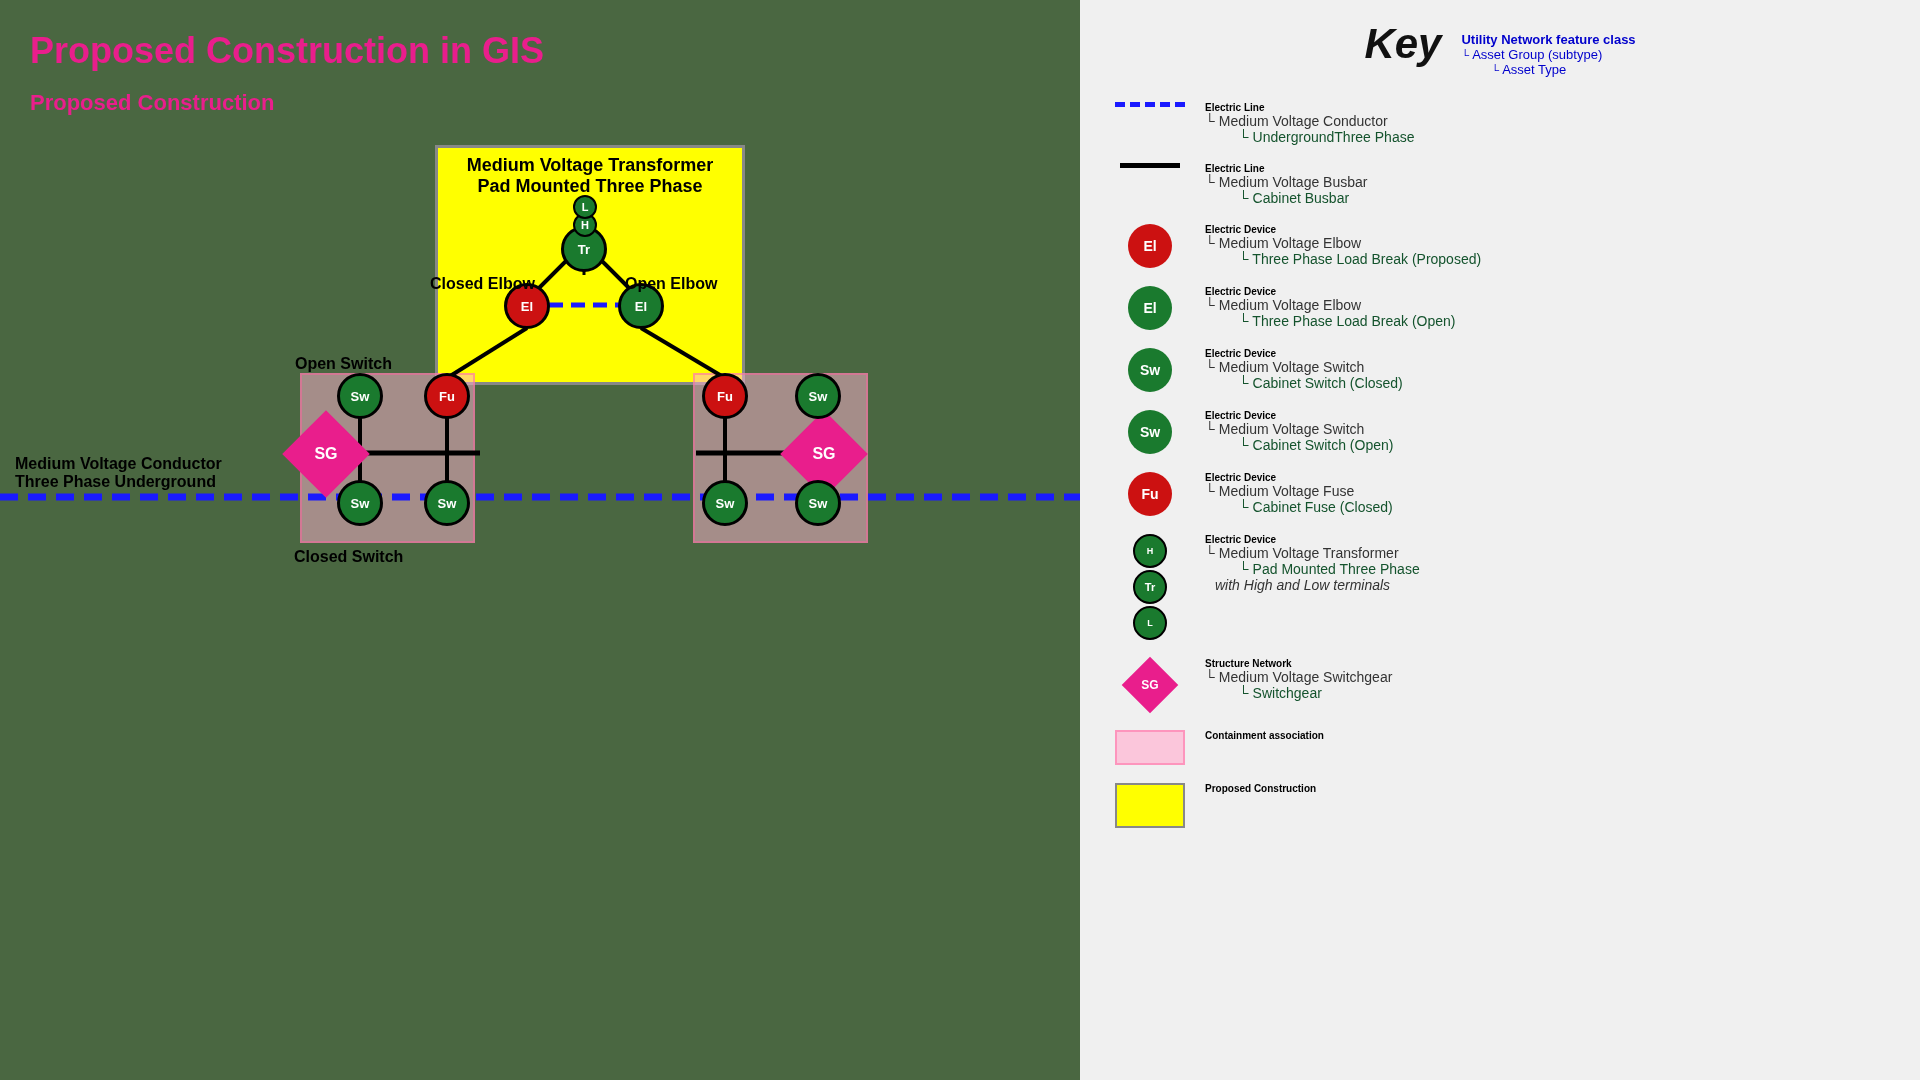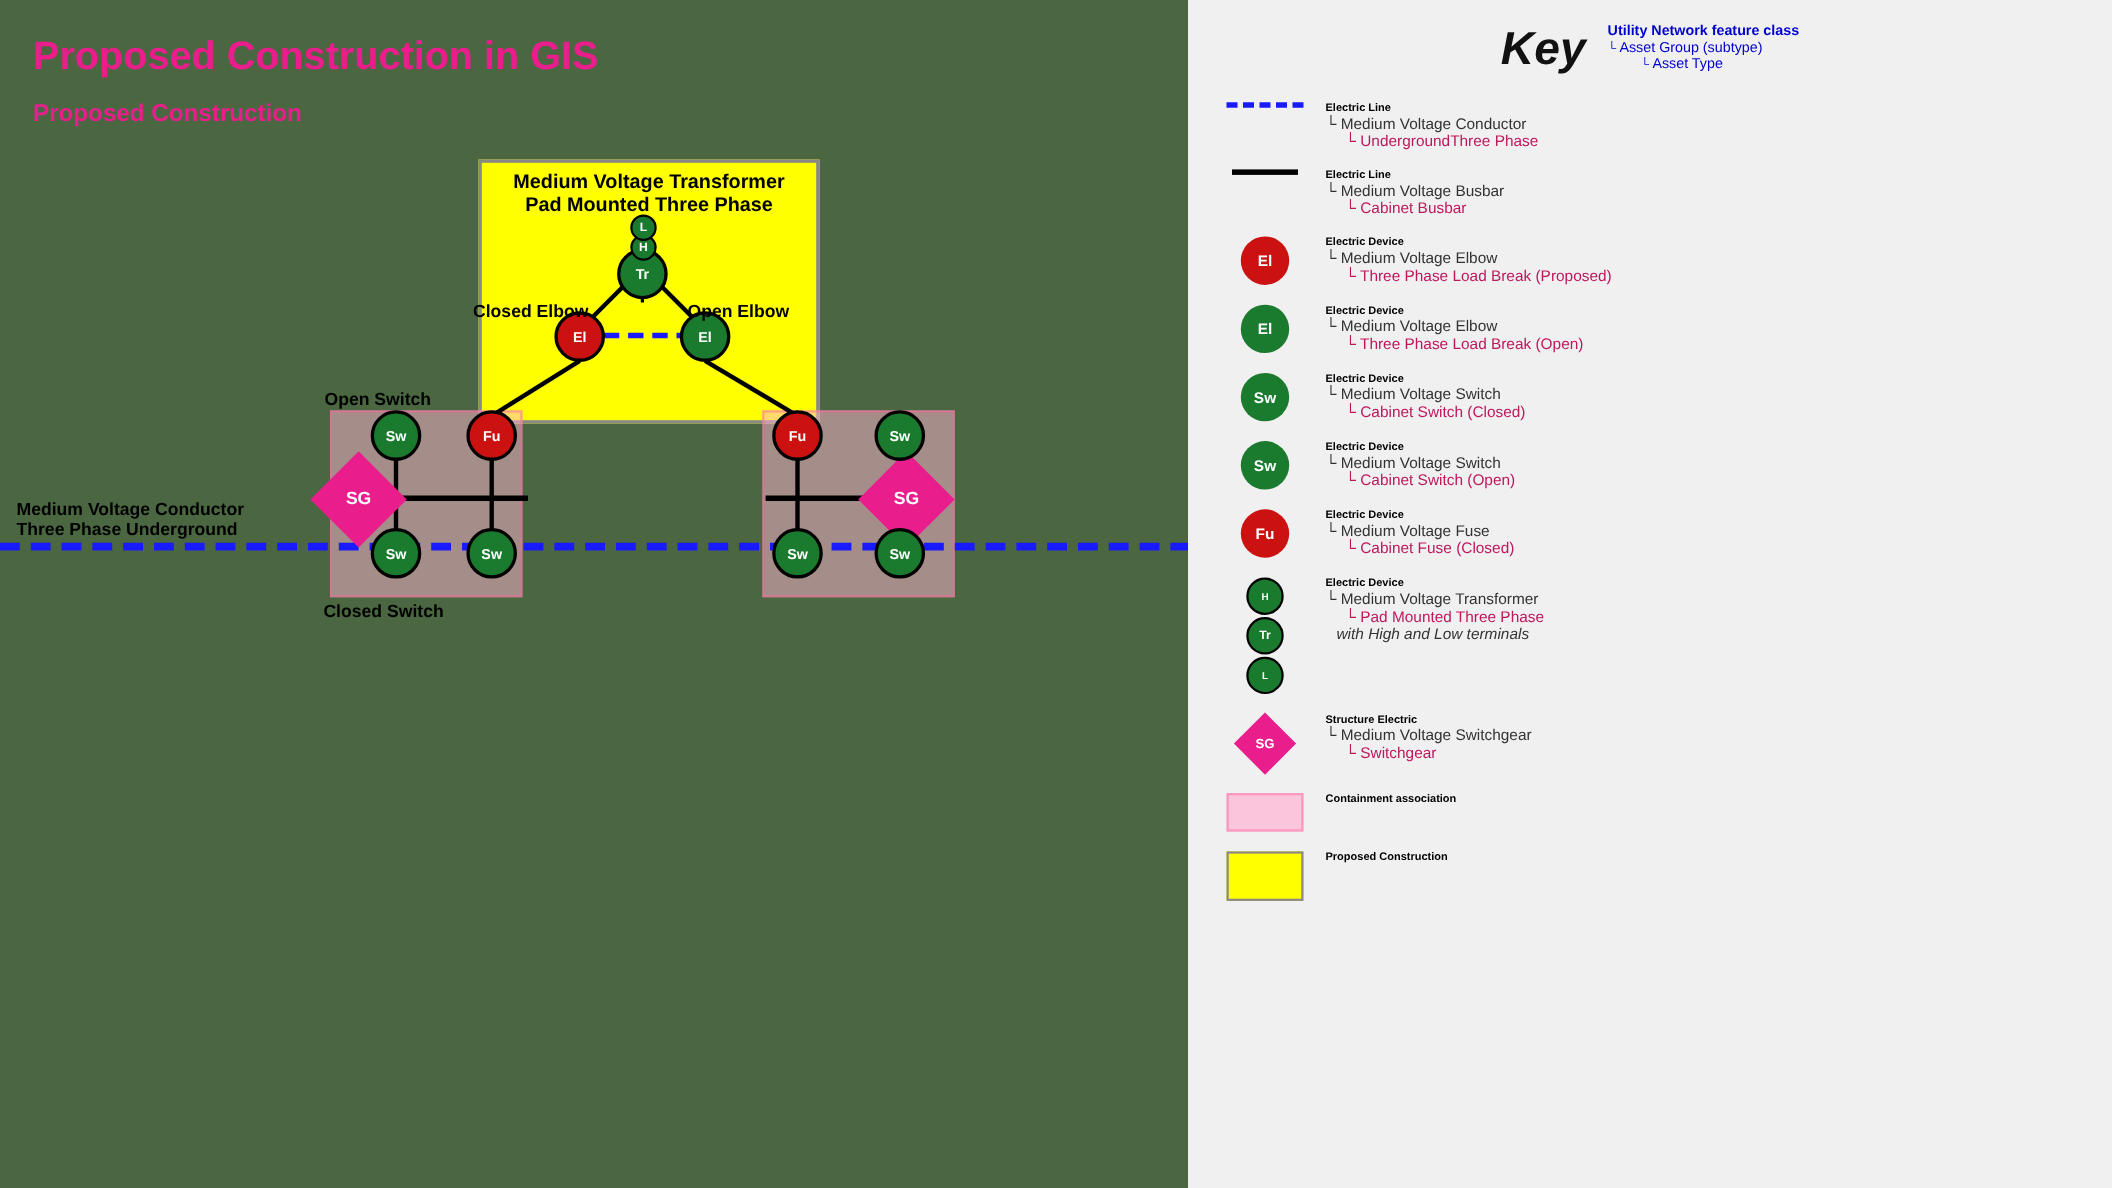--- a/index.html
+++ b/index.html
@@ -169,22 +169,22 @@
     .legend-text .main-label {
       font-weight: bold;
       font-size: 10px;
     }
 
     .legend-text .sub-label {
       color: #333;
     }
 
     .legend-text .sub-label2 {
-      margin-left: 10px;
-      color: #be185d;
+      margin-left: 26px;
+      color: #14532d;
     }
 
     .legend-text .italic-label {
       font-style: italic;
       color: #333;
       margin-left: 10px;
     }
 
     
     .legend-dashed-line {
@@ -386,21 +386,21 @@
   <div class="diagram-label" style="top:355px; left:295px;">Open Switch</div>
   <div class="diagram-label" style="top:548px; left:294px;">Closed Switch</div>
 
 </div>
 
 <div id="legend-panel">
 
   <div class="legend-header">
     <div class="legend-key-title">Key</div>
     <div class="legend-key-desc">
-      <div style="color:#0000cc; font-weight:bold;">Utility Network feature class</div>
+      <div style="color:#0000cc; font-weight:bold;margin-top:12px;">Utility Network feature class</div>
       <div class="indent1" style="color:#0000cc;">
         <span style="font-size:11px;">└</span> <span>Asset Group (subtype)</span>
       </div>
       <div class="indent2" style="color:#0000cc;">
         <span style="font-size:11px; margin-left:10px;">└</span> <span>Asset Type</span>
       </div>
     </div>
   </div>
 
   <div class="legend-row">
@@ -497,21 +497,21 @@
   </div>
 
   <div class="legend-row">
     <div class="legend-symbol" style="position:relative;">
       <div class="legend-diamond-wrap">
         <div class="legend-diamond"></div>
         <div class="legend-diamond-text">SG</div>
       </div>
     </div>
     <div class="legend-text">
-      <div class="main-label">Structure Electric</div>
+      <div class="main-label">Structure Network</div>
       <div class="sub-label">└ <span>Medium Voltage Switchgear</span></div>
       <div class="sub-label2">&nbsp;&nbsp;└ <span>Switchgear</span></div>
     </div>
   </div>
 
   <div class="legend-row">
     <div class="legend-symbol">
       <div class="legend-pink-box"></div>
     </div>
     <div class="legend-text">

